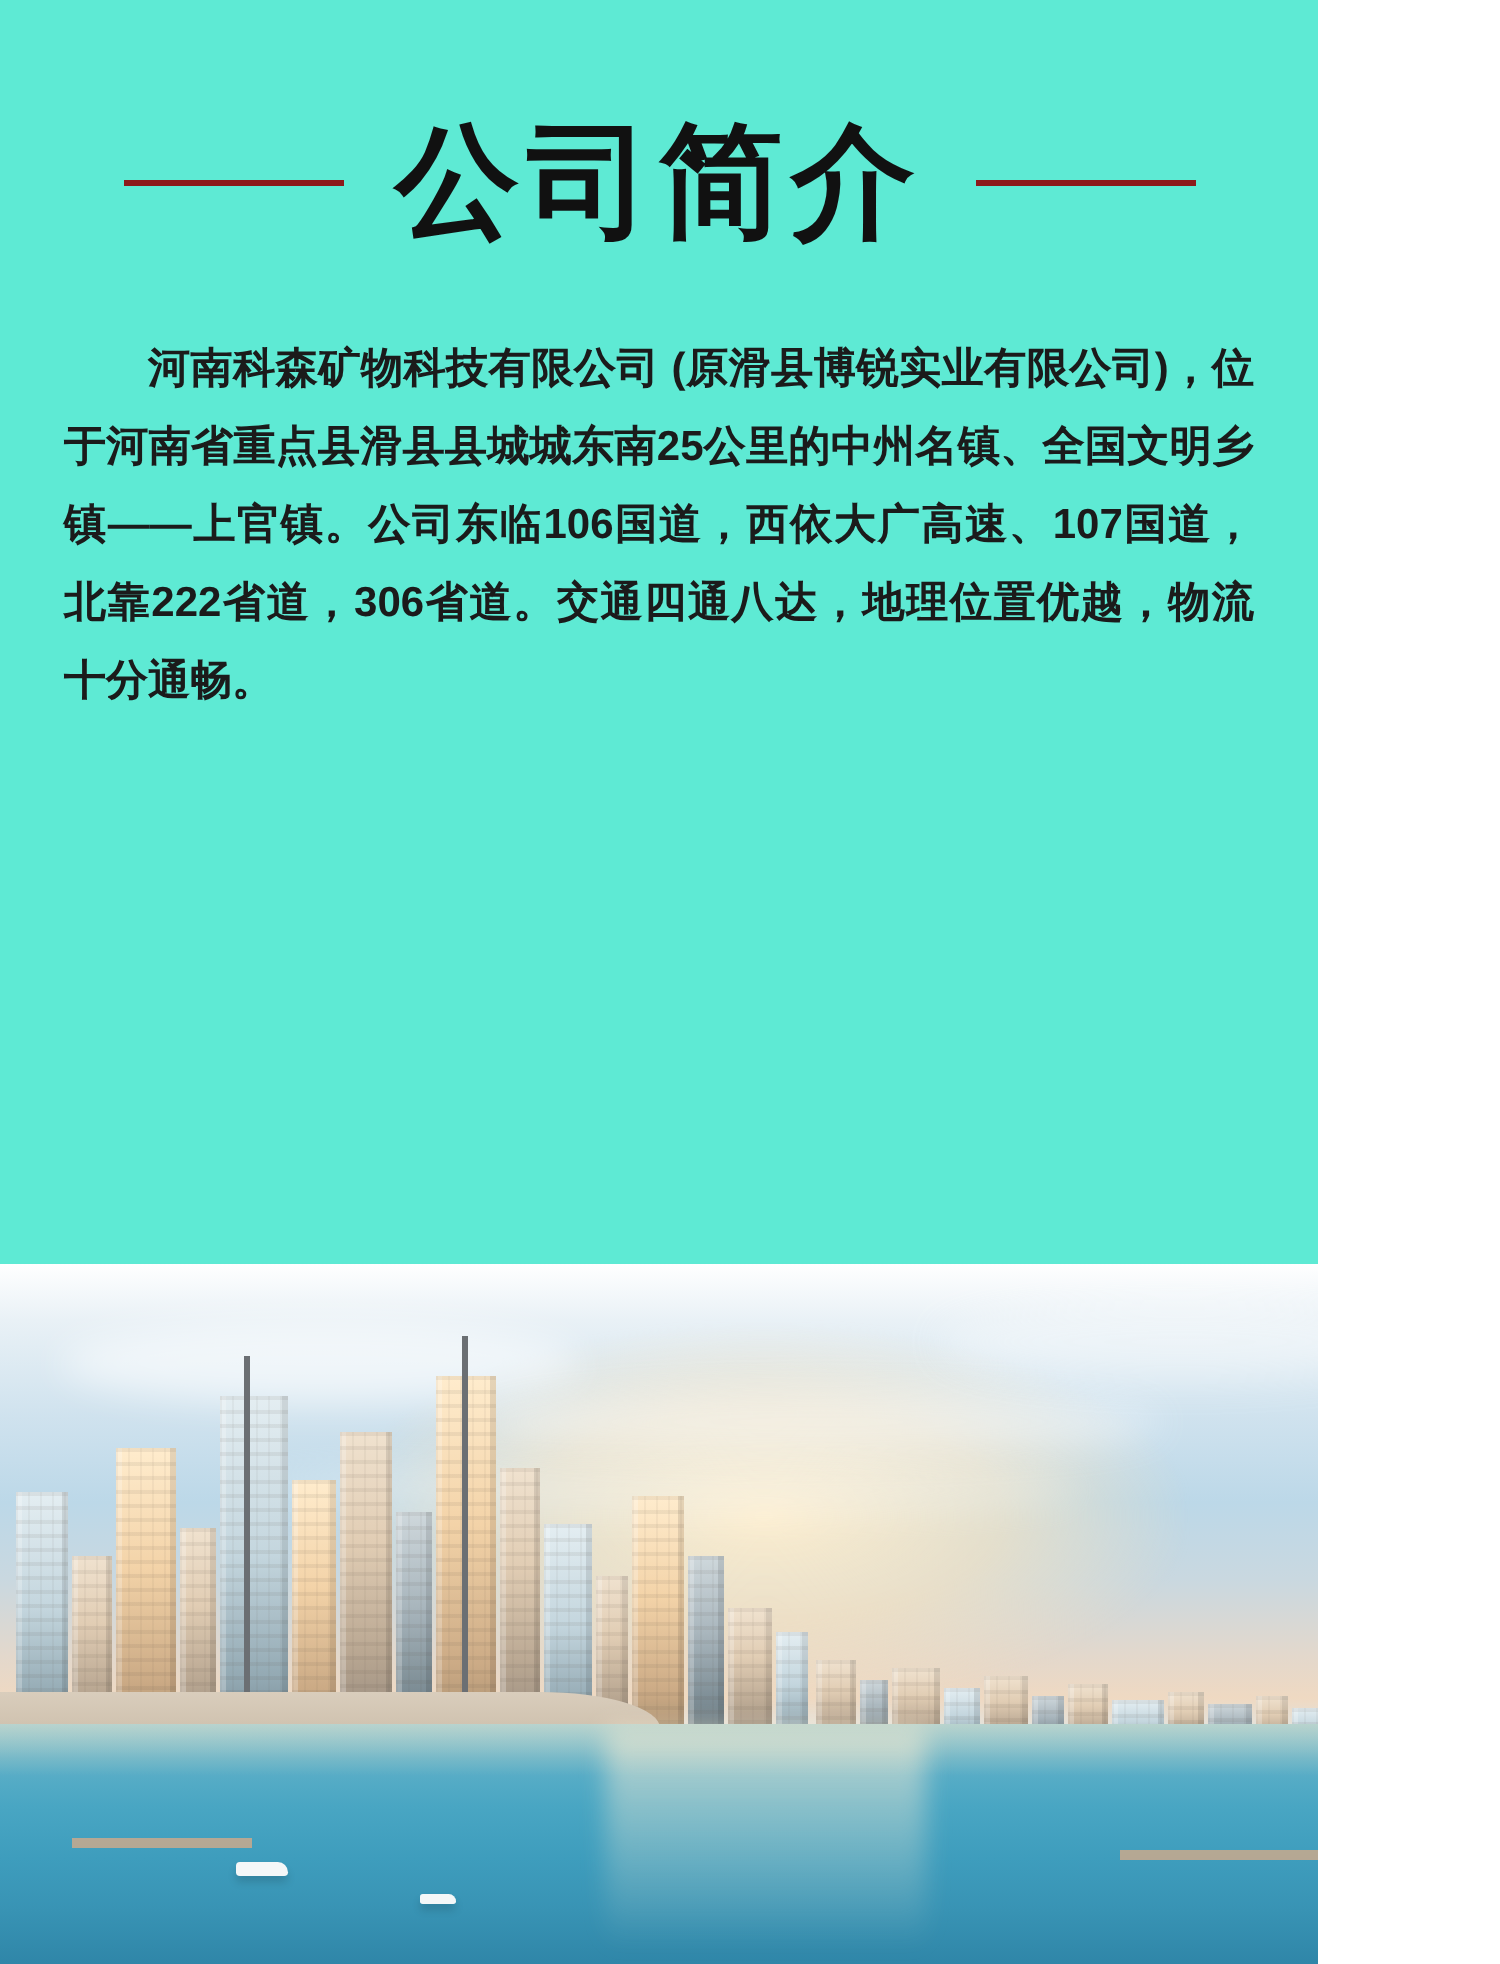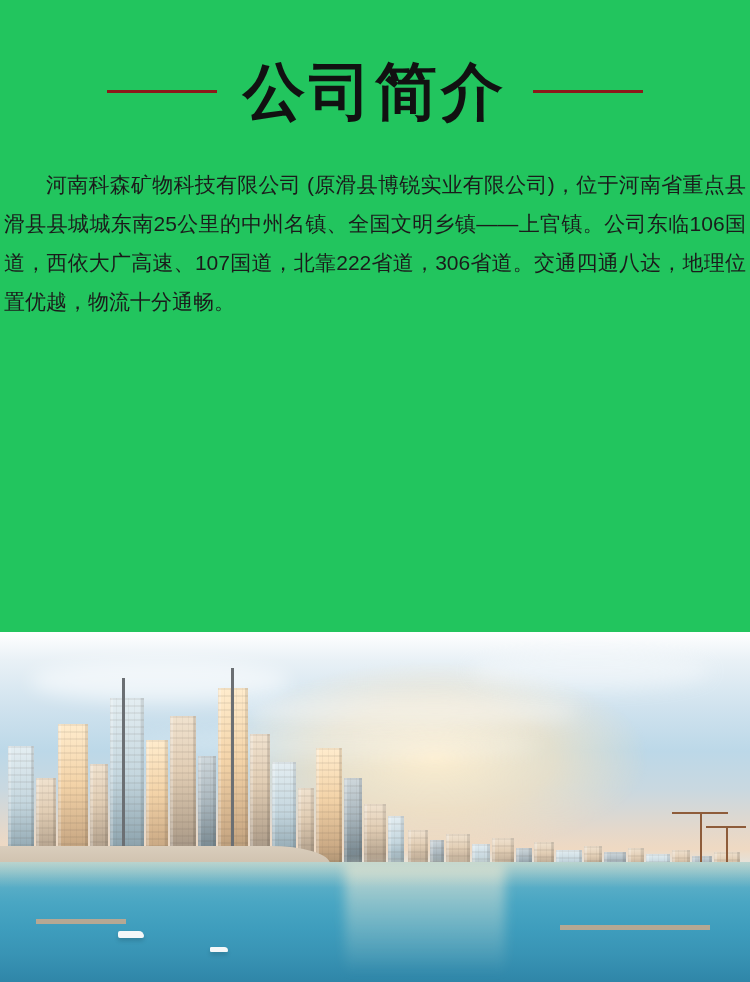--- a/index.html
+++ b/index.html
@@ -10,24 +10,24 @@
     width: 750px;
     height: 982px;
     background: #ffffff;
     font-family: "Liberation Sans", "DejaVu Sans", sans-serif;
     overflow: hidden;
     position: relative;
   }
 
   .page {
     position: relative;
-    width: 750px;
+    width: 659px;
     height: 982px;
     overflow: hidden;
-    background: #22c55e;
+    background: #5eead4;
   }
 
   
   .title-block {
     position: relative;
     height: 165px;
     display: flex;
     align-items: center;
     justify-content: center;
     gap: 26px;
@@ -46,22 +46,23 @@
     color: #111111;
     letter-spacing: 4px;
     line-height: 1;
     white-space: nowrap;
     font-family: "Liberation Sans", "DejaVu Sans", sans-serif;
   }
 
   
   .body-copy {
     position: relative;
-    padding: 0 4px;
+    padding: 0 32px;
     box-sizing: border-box;
+    font-weight: bold;
   }
   .para {
     font-size: 21px;
     line-height: 39px;
     color: #1b1b1b;
     text-indent: 42px;
     text-align: justify;
     margin: 0 0 4px 0;
     letter-spacing: 0px;
   }

